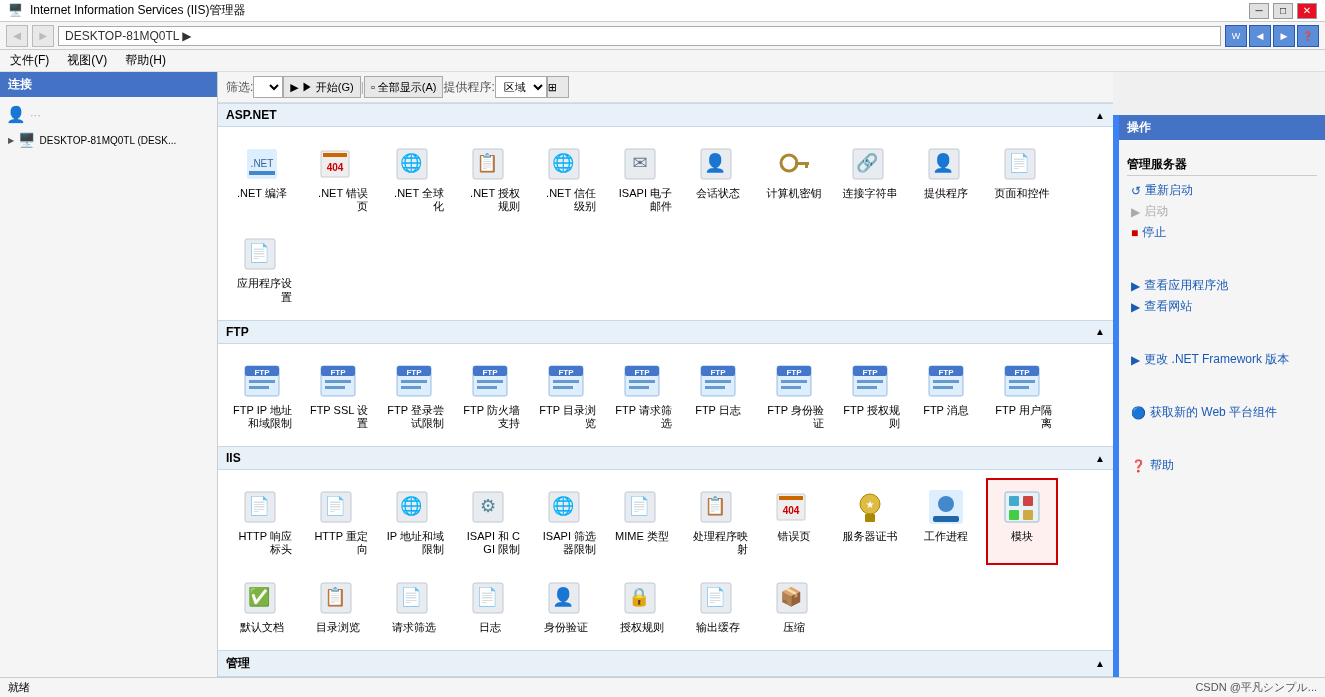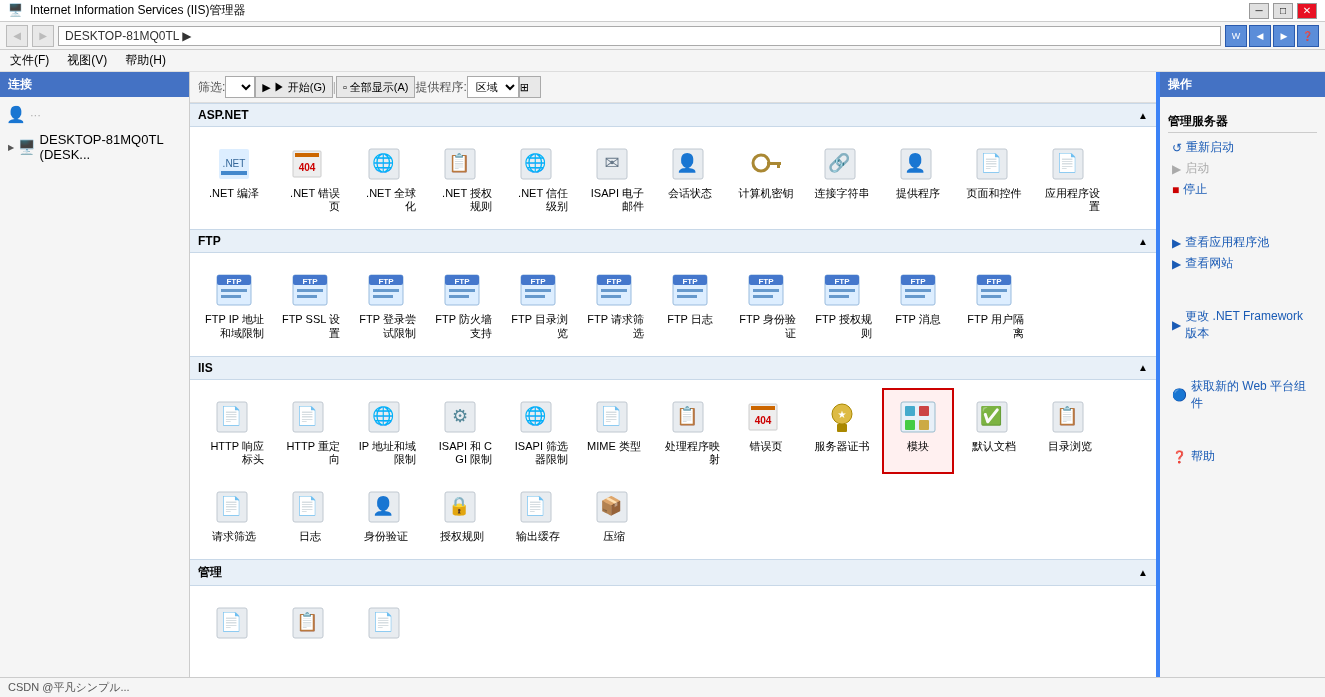--- a/index.html
+++ b/index.html
@@ -59,21 +59,21 @@
     .menu-item { cursor: pointer; padding: 2px 4px; }
 
     
     .main-layout {
       display: flex;
       height: calc(697px - 72px - 20px);
     }
 
     
     .left-panel {
-      width: 190px;
+      width: 218px;
       background: #f5f5f5;
       border-right: 1px solid #ccc;
       overflow: hidden;
     }
     .left-panel-header {
       background: #4472C4;
       color: white;
       padding: 4px 8px;
       font-weight: bold;
       font-size: 12px;
@@ -171,24 +171,25 @@
     }
     .icon-label {
       font-size: 11px;
       text-align: right;
       line-height: 1.2;
       word-break: break-all;
     }
 
     
     .right-sidebar {
-      width: 169px;
+      width: 212px;
       background: #f5f5f5;
-      border-left: 4px solid #3b82f6;
+      border-left: 6px solid #3b82f6;
       overflow-y: auto;
+      margin-top: 43px;
     }
     .right-sidebar-header {
       background: #4472C4;
       color: white;
       padding: 4px 8px;
       font-weight: bold;
       font-size: 12px;
     }
     .action-section {
       padding: 16px 8px;
@@ -266,21 +267,21 @@
   <div class="left-panel">
     <div class="left-panel-header">连接</div>
     <div style="padding: 4px 0;">
       <div style="padding: 4px 6px; cursor:pointer; display:flex; align-items:center; gap:4px;">
         <span style="font-size:16px;">👤</span>
         <span style="font-size:11px; color:#aaa;">···</span>
       </div>
       <div class="tree-item" style="padding-left: 8px;">
         <span class="tree-arrow">▶</span>
         <span style="font-size:14px;">🖥️</span>
-        <span style="font-size:13px;">DESKTOP-81MQ0TL (DESK...</span>
+        <span style="font-size:10px;">DESKTOP-81MQ0TL (DESK...</span>
       </div>
     </div>
   </div>
 
   <div class="content-panel">
 
 
     <div class="filter-bar">
       <span class="filter-label">筛选:</span>
       <select class="filter-select">
@@ -644,20 +645,30 @@
             <div class="icon-item">
               <div class="icon-img">
                 <svg width="38" height="38" viewBox="0 0 38 38">
       <circle cx="19" cy="16" r="10" fill="#ddbb44" stroke="#aa8800" stroke-width="1"></circle>
       <text x="19" y="20" text-anchor="middle" font-size="10" fill="white">★</text>
       <rect x="14" y="26" width="10" height="8" rx="1" fill="#aa8800"></rect>
     </svg>
               </div>
               <div class="icon-label">服务器证书</div>
             </div>
+            <div class="icon-item">
+              <div class="icon-img">
+                <svg width="38" height="38" viewBox="0 0 38 38">
+      <rect x="2" y="2" width="34" height="34" rx="3" fill="#ddeeff"></rect>
+      <circle cx="19" cy="16" r="8" fill="#4488cc"></circle>
+      <rect x="6" y="28" width="26" height="6" rx="2" fill="#2266aa"></rect>
+    </svg>
+              </div>
+              <div class="icon-label">工作进程</div>
+            </div>
             <div class="icon-item selected">
               <div class="icon-img">
                 <svg width="38" height="38" viewBox="0 0 38 38">
       <rect x="2" y="4" width="34" height="30" rx="2" fill="#e8f0f8" stroke="#99bbcc" stroke-width="1"></rect>
       <rect x="6" y="8" width="10" height="10" rx="1" fill="#44aacc"></rect>
       <rect x="20" y="8" width="10" height="10" rx="1" fill="#cc4444"></rect>
       <rect x="6" y="22" width="10" height="10" rx="1" fill="#44cc44"></rect>
       <rect x="20" y="22" width="10" height="10" rx="1" fill="#ccaa44"></rect>
     </svg>
               </div>
@@ -820,14 +831,15 @@
     <div class="action-section">
       <div class="action-item">
         <span style="color:#2266cc;">❓</span>
         <span>帮助</span>
       </div>
     </div>
   </div>
 </div>
 
 <div class="status-bar">
+  <span class="status-left">就绪</span>
   <span class="status-right">CSDN @平凡シンプル...</span>
 </div>
 
 </body></html>

